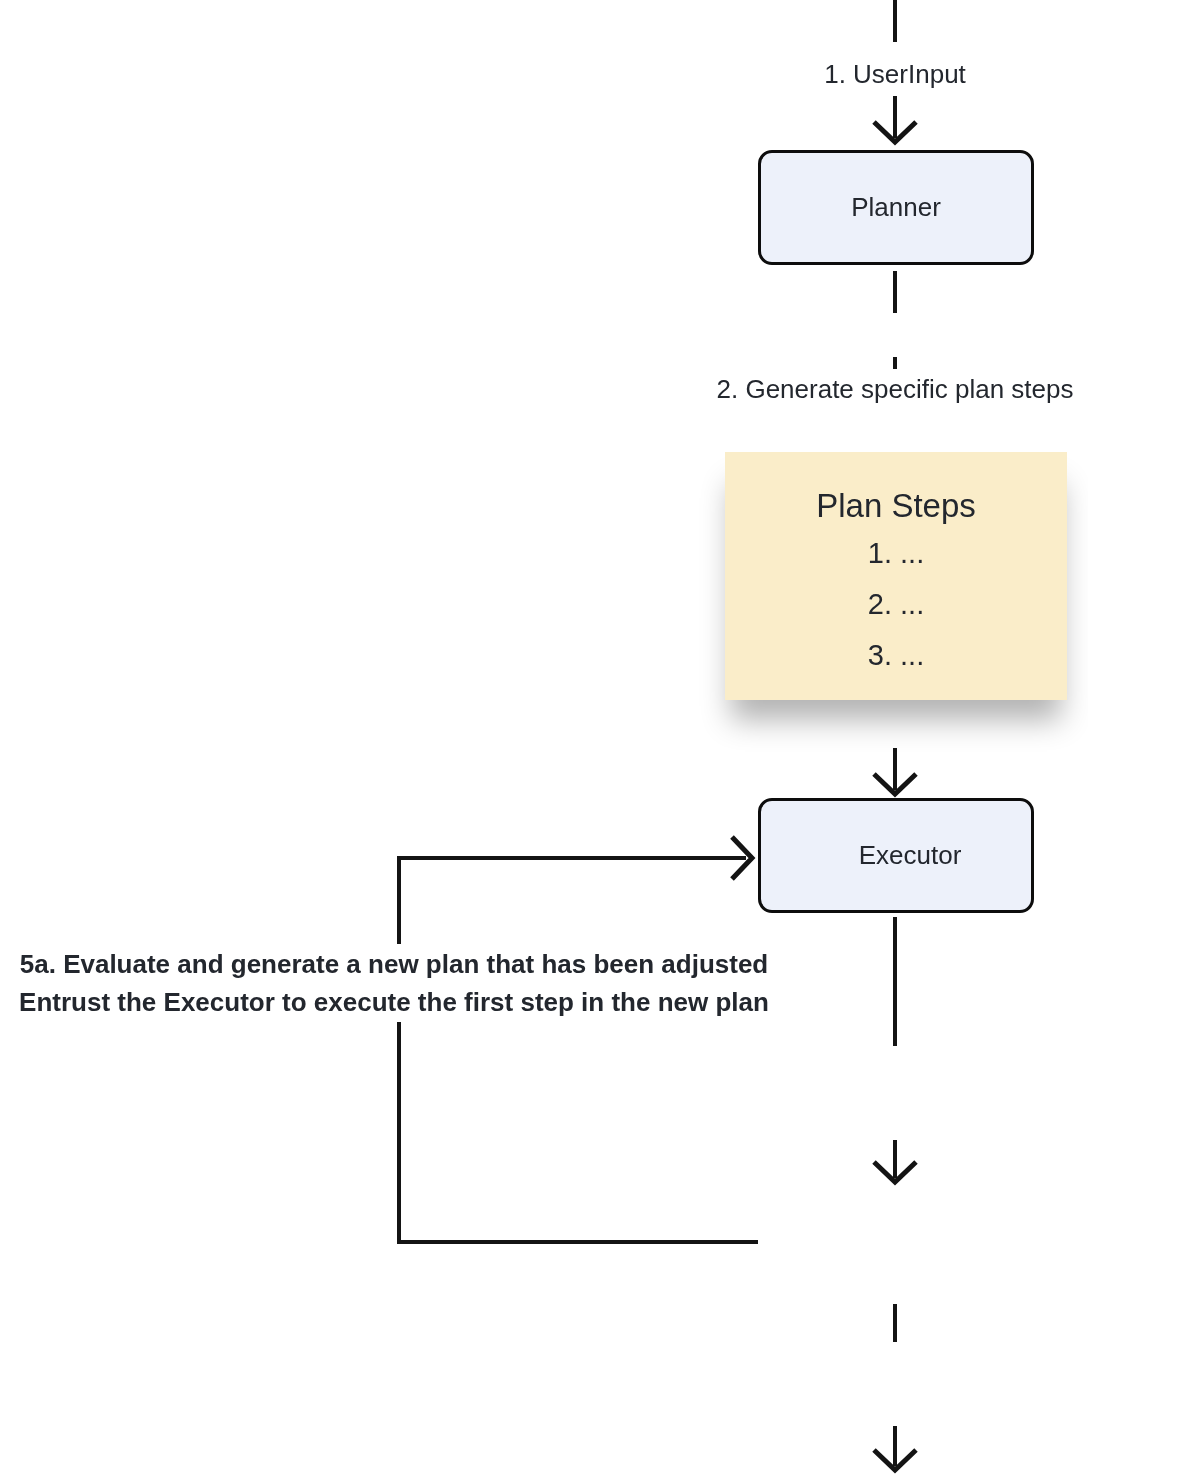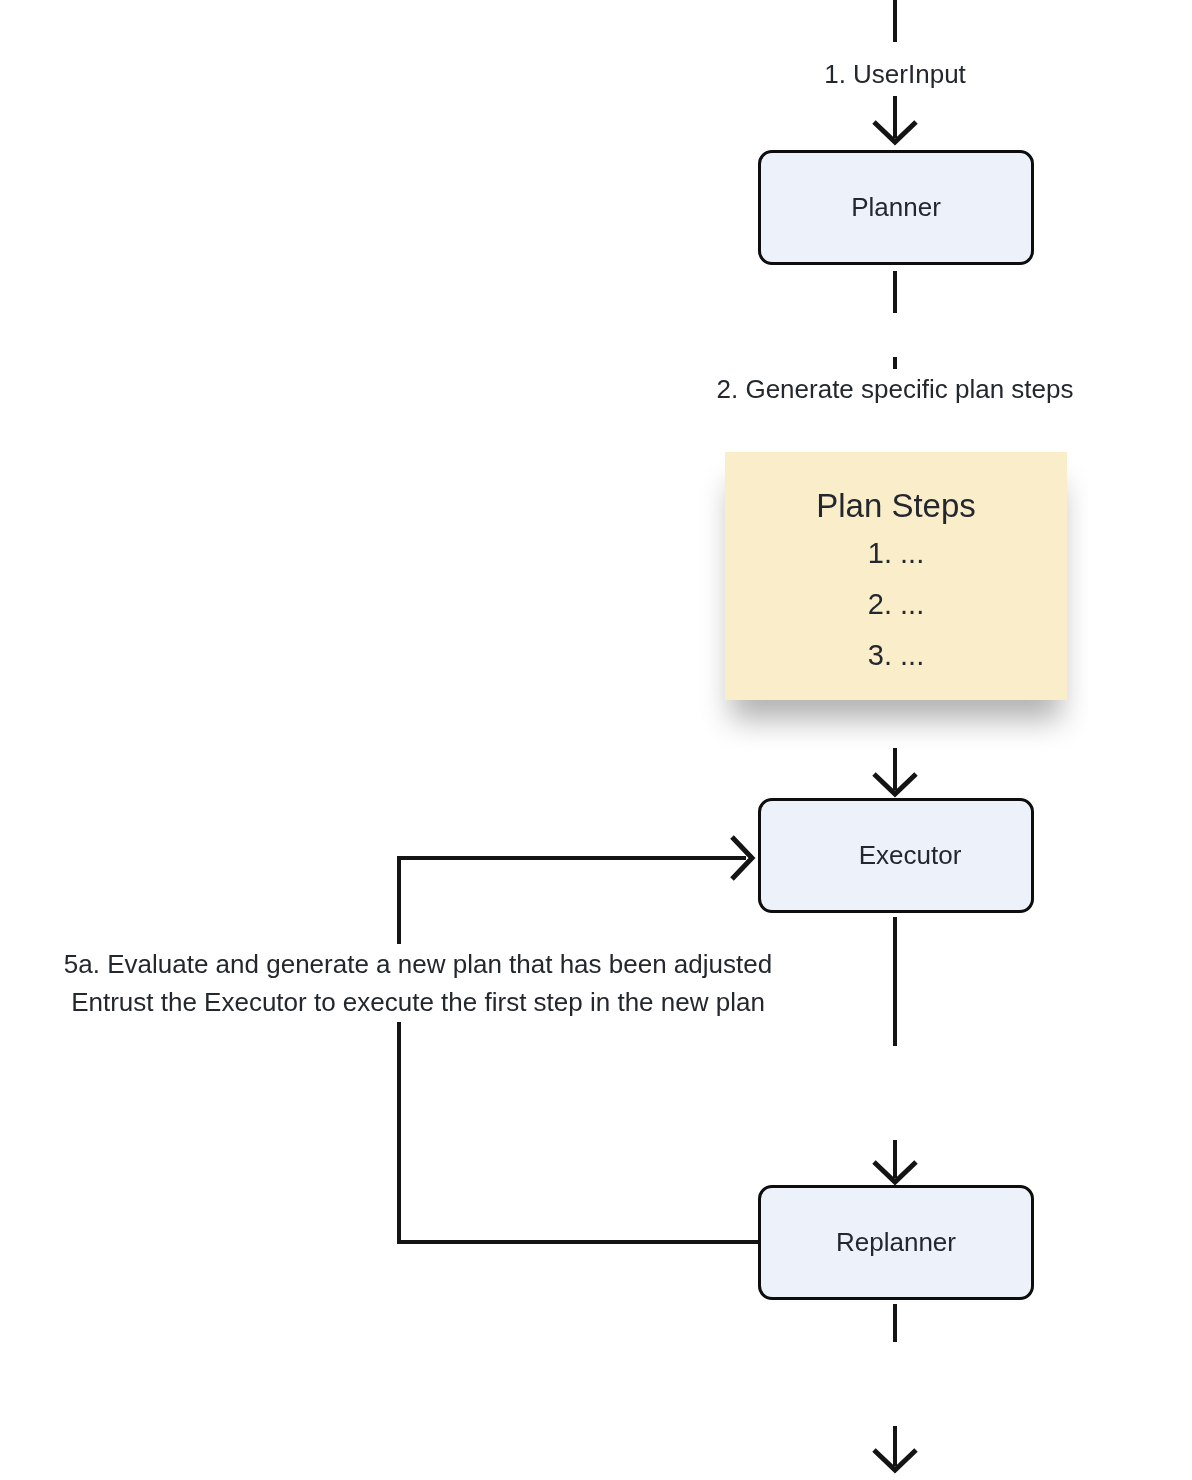--- a/index.html
+++ b/index.html
@@ -79,21 +79,21 @@
     text-align:center;
     font-size:26px;
     line-height:38px;
     white-space:nowrap;
   }
   .edge-label div{ white-space:nowrap; }
   .lbl-1{ left:895px; top:54px; }
   .lbl-2{ left:895px; top:321px;margin-top:48px; }
   .lbl-3{ left:895px; top:704px; }
   .lbl-4{ left:895px; top:1059px; }
-  .lbl-5a{ left:418px; top:944px; }
+  .lbl-5a{ left:394px; top:944px;font-weight:bold; }
   .lbl-5b{ left:895px; top:1347px; }
 </style>
 </head>
 <body>
 
 <div class="canvas">
 
   <svg class="connectors" viewBox="0 0 1192 1480" xmlns="http://www.w3.org/2000/svg">
 
     <path class="seg" d="M895 0 V42"></path>
@@ -149,17 +149,14 @@
     <div class="plan-steps-title">Plan Steps</div>
     <div class="plan-steps-item">1. ...</div>
     <div class="plan-steps-item">2. ...</div>
     <div class="plan-steps-item">3. ...</div>
   </div>
 
   <div class="node node-executor">
     <span>Executor</span>
   </div>
 
-  <div class="node node-replanner">
-    <span>Replanner</span>
-  </div>
 
 </div>
 
 </body></html>

